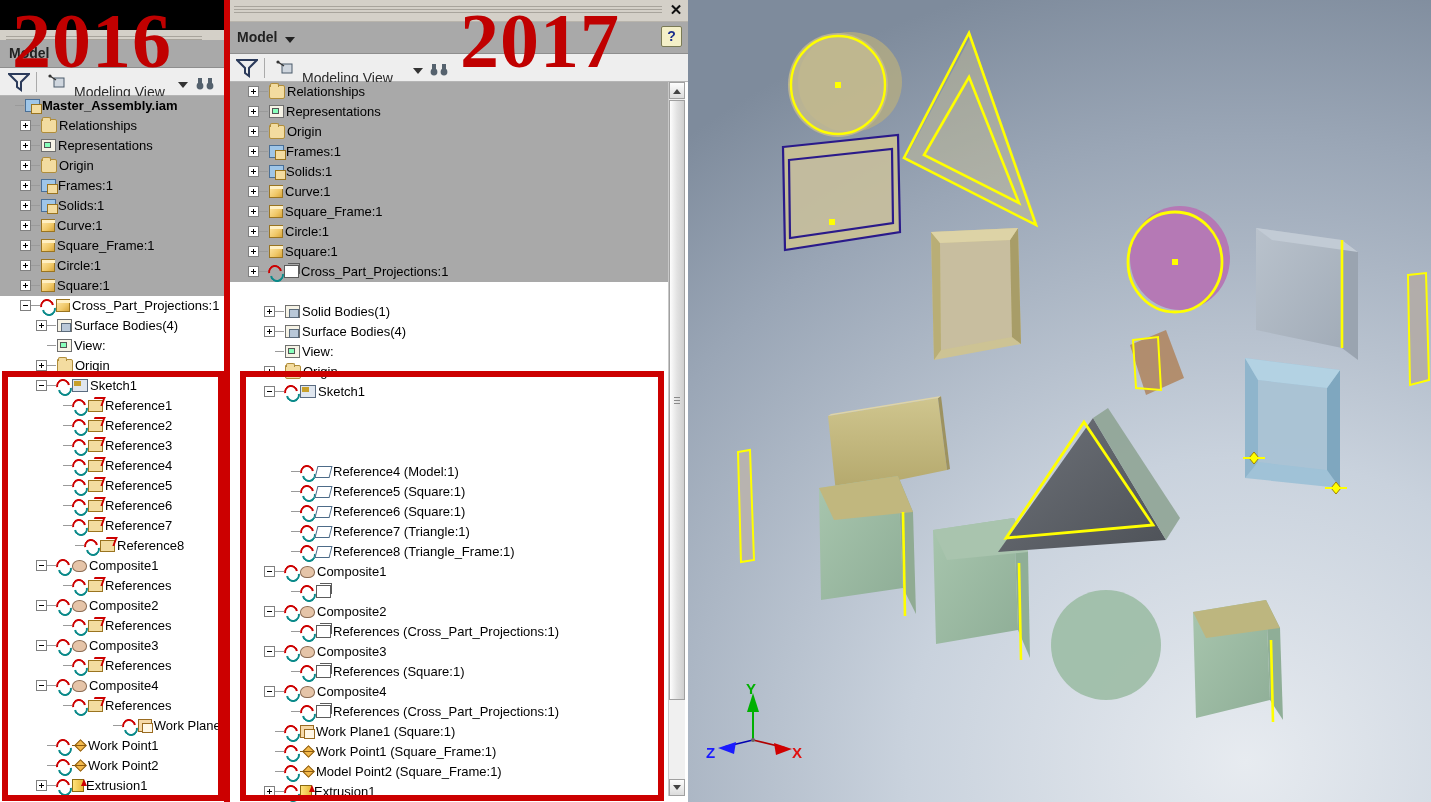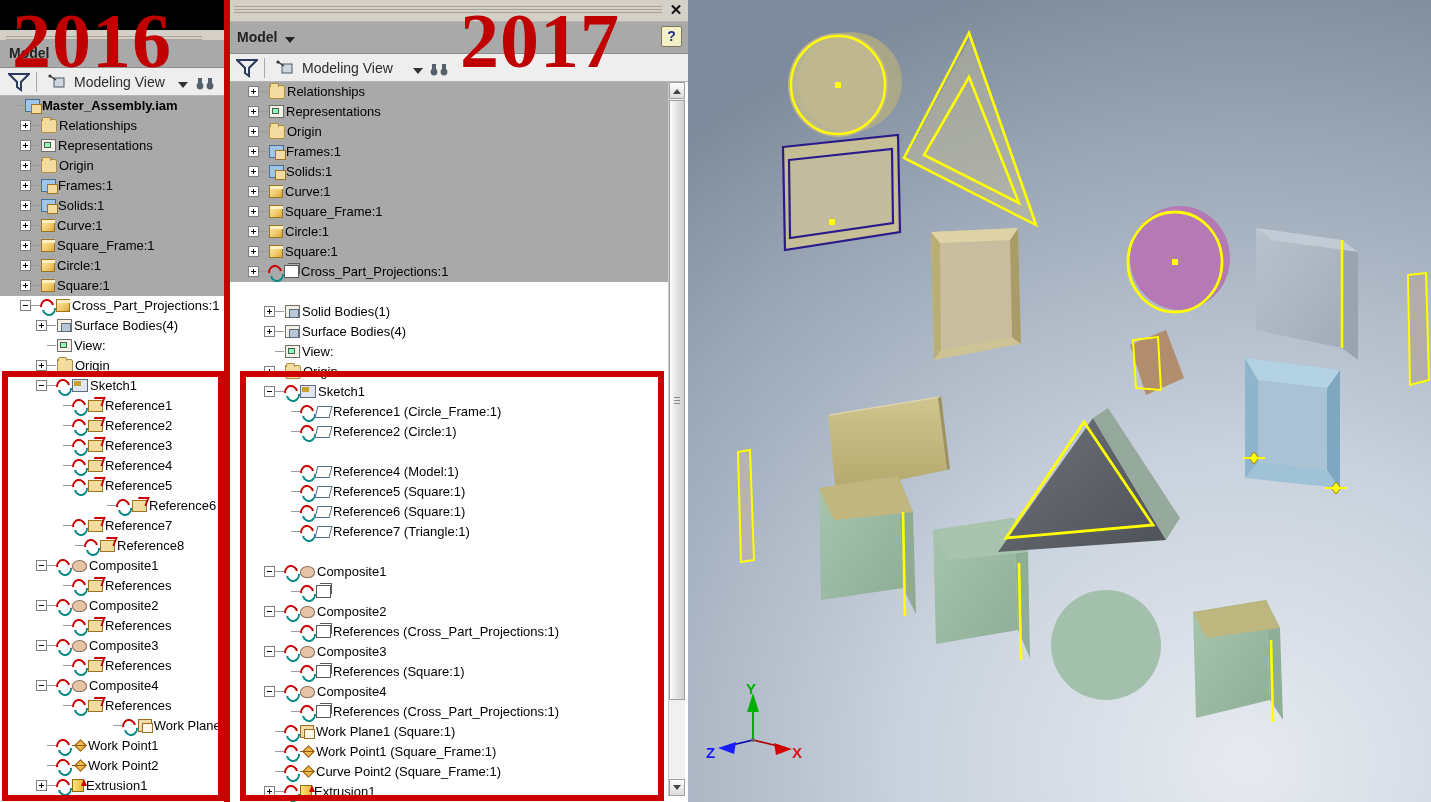--- a/index.html
+++ b/index.html
@@ -19,21 +19,21 @@
      border-bottom:1px solid #8e8e8e; }
   .modelbar .mlabel{ position:absolute; left:9px; top:5px; font-size:14px; font-weight:bold; color:#222; }
   .modelbar .caret{ position:absolute; top:13px; width:0;height:0;
      border-left:5px solid transparent;border-right:5px solid transparent;border-top:6px solid #222; }
   .helpbtn{ position:absolute; right:6px; top:4px; width:21px;height:21px;
      background:#f4f0c8; border:1px solid #7a7a55; border-radius:2px;
      font-size:14px;font-weight:bold;color:#1b2f8c;text-align:center;line-height:19px; cursor:pointer;}
   .filterbar{ height:28px; background:#eeeeee; position:relative;
      border-bottom:1px solid #b5b5b5; }
   .filterbar .sep{ position:absolute; left:36px; top:4px; width:1px; height:20px; background:#aaa; }
-  .fb-text{ position:absolute; left:74px; top:6px; font-size:14px; color:#2b2b2b; }
+  .fb-text{ position:absolute; left:74px; top:16px; font-size:14px; color:#2b2b2b; }
   .fb-caret{ position:absolute; top:14px; width:0;height:0;
      border-left:5px solid transparent;border-right:5px solid transparent;border-top:6px solid #333;}
 
   
   .treearea{ position:absolute; left:0; right:0; bottom:0; background:#ffffff; overflow:hidden; }
   .trow{ position:relative; height:20px; white-space:nowrap; font-size:13px; color:#000;
      line-height:20px; }
   .trow.gray{ background:#a9a9a9; }
   .trow .lbl{ display:inline-block; vertical-align:top; }
   .trow.bold .lbl{ font-weight:bold; }
@@ -320,21 +320,21 @@
         <div class="trow" style="top: 200px; position: absolute; left: 0px; right: 0px;"><span style="display:inline-block;width:20px"></span><span class="pm"></span><span class="dash"></span><span class="upd"></span><span class="ic ic-cube"></span><span class="lbl">Cross_Part_Projections:1</span></div>
         <div class="trow" style="top: 220px; position: absolute; left: 0px; right: 0px;"><span style="display:inline-block;width:36px"></span><span class="pm plus"></span><span class="dash"></span><span class="ic ic-solid"></span><span class="lbl">Surface Bodies(4)</span></div>
         <div class="trow" style="top: 240px; position: absolute; left: 0px; right: 0px;"><span style="display:inline-block;width:36px"></span><span class="nopm"></span><span class="dash"></span><span class="ic ic-rep"></span><span class="lbl">View:</span></div>
         <div class="trow" style="top: 260px; position: absolute; left: 0px; right: 0px;"><span style="display:inline-block;width:36px"></span><span class="pm plus"></span><span class="dash"></span><span class="ic ic-folder"></span><span class="lbl">Origin</span></div>
         <div class="trow" style="top: 280px; position: absolute; left: 0px; right: 0px;"><span style="display:inline-block;width:36px"></span><span class="pm"></span><span class="dash"></span><span class="upd"></span><span class="ic ic-sketch"></span><span class="lbl">Sketch1</span></div>
         <div class="trow" style="top: 300px; position: absolute; left: 0px; right: 0px;"><span style="display:inline-block;width:52px"></span><span class="nopm"></span><span class="dash"></span><span class="upd"></span><span class="ic ic-ref"></span><span class="lbl">Reference1</span></div>
         <div class="trow" style="top: 320px; position: absolute; left: 0px; right: 0px;"><span style="display:inline-block;width:52px"></span><span class="nopm"></span><span class="dash"></span><span class="upd"></span><span class="ic ic-ref"></span><span class="lbl">Reference2</span></div>
         <div class="trow" style="top: 340px; position: absolute; left: 0px; right: 0px;"><span style="display:inline-block;width:52px"></span><span class="nopm"></span><span class="dash"></span><span class="upd"></span><span class="ic ic-ref"></span><span class="lbl">Reference3</span></div>
         <div class="trow" style="top: 360px; position: absolute; left: 0px; right: 0px;"><span style="display:inline-block;width:52px"></span><span class="nopm"></span><span class="dash"></span><span class="upd"></span><span class="ic ic-ref"></span><span class="lbl">Reference4</span></div>
         <div class="trow" style="top: 380px; position: absolute; left: 0px; right: 0px;"><span style="display:inline-block;width:52px"></span><span class="nopm"></span><span class="dash"></span><span class="upd"></span><span class="ic ic-ref"></span><span class="lbl">Reference5</span></div>
-        <div class="trow" style="top: 400px; position: absolute; left: 0px; right: 0px; margin-left: 44px;"><span style="display:inline-block;width:52px"></span><span class="nopm"></span><span class="dash"></span><span class="upd"></span><span class="ic ic-ref"></span><span class="lbl">Reference6</span></div>
+        <div class="trow" style="top: 400px; position: absolute; left: 0px; right: 0px;"><span style="display:inline-block;width:52px"></span><span class="nopm"></span><span class="dash"></span><span class="upd"></span><span class="ic ic-ref"></span><span class="lbl">Reference6</span></div>
         <div class="trow" style="top: 420px; position: absolute; left: 0px; right: 0px;"><span style="display:inline-block;width:52px"></span><span class="nopm"></span><span class="dash"></span><span class="upd"></span><span class="ic ic-ref"></span><span class="lbl">Reference7</span></div>
         <div class="trow" style="top: 440px; position: absolute; left: 12px; right: 0px;"><span style="display:inline-block;width:52px"></span><span class="nopm"></span><span class="dash"></span><span class="upd"></span><span class="ic ic-ref"></span><span class="lbl">Reference8</span></div>
         <div class="trow" style="top: 460px; position: absolute; left: 0px; right: 0px;"><span style="display:inline-block;width:36px"></span><span class="pm"></span><span class="dash"></span><span class="upd"></span><span class="ic ic-brain"></span><span class="lbl">Composite1</span></div>
         <div class="trow" style="top: 480px; position: absolute; left: 0px; right: 0px;"><span style="display:inline-block;width:52px"></span><span class="nopm"></span><span class="dash"></span><span class="upd"></span><span class="ic ic-ref"></span><span class="lbl">References</span></div>
         <div class="trow" style="top: 500px; position: absolute; left: 0px; right: 0px;"><span style="display:inline-block;width:36px"></span><span class="pm"></span><span class="dash"></span><span class="upd"></span><span class="ic ic-brain"></span><span class="lbl">Composite2</span></div>
         <div class="trow" style="top: 520px; position: absolute; left: 0px; right: 0px;"><span style="display:inline-block;width:52px"></span><span class="nopm"></span><span class="dash"></span><span class="upd"></span><span class="ic ic-ref"></span><span class="lbl">References</span></div>
         <div class="trow" style="top: 540px; position: absolute; left: 0px; right: 0px;"><span style="display:inline-block;width:36px"></span><span class="pm"></span><span class="dash"></span><span class="upd"></span><span class="ic ic-brain"></span><span class="lbl">Composite3</span></div>
         <div class="trow" style="top: 560px; position: absolute; left: 0px; right: 0px;"><span style="display:inline-block;width:52px"></span><span class="nopm"></span><span class="dash"></span><span class="upd"></span><span class="ic ic-ref"></span><span class="lbl">References</span></div>
         <div class="trow" style="top: 580px; position: absolute; left: 0px; right: 0px;"><span style="display:inline-block;width:36px"></span><span class="pm"></span><span class="dash"></span><span class="upd"></span><span class="ic ic-brain"></span><span class="lbl">Composite4</span></div>
         <div class="trow" style="top: 600px; position: absolute; left: 0px; right: 0px;"><span style="display:inline-block;width:52px"></span><span class="nopm"></span><span class="dash"></span><span class="upd"></span><span class="ic ic-ref"></span><span class="lbl">References</span></div>
@@ -391,37 +391,36 @@
         <div class="trow gray" style="top: 100px; position: absolute; left: 0px; right: 0px;"><span style="display:inline-block;width:20px"></span><span class="pm plus"></span><span class="dash"></span><span class="ic ic-cube"></span><span class="lbl">Curve:1</span></div>
         <div class="trow gray" style="top: 120px; position: absolute; left: 0px; right: 0px;"><span style="display:inline-block;width:20px"></span><span class="pm plus"></span><span class="dash"></span><span class="ic ic-cube"></span><span class="lbl">Square_Frame:1</span></div>
         <div class="trow gray" style="top: 140px; position: absolute; left: 0px; right: 0px;"><span style="display:inline-block;width:20px"></span><span class="pm plus"></span><span class="dash"></span><span class="ic ic-cube"></span><span class="lbl">Circle:1</span></div>
         <div class="trow gray" style="top: 160px; position: absolute; left: 0px; right: 0px;"><span style="display:inline-block;width:20px"></span><span class="pm plus"></span><span class="dash"></span><span class="ic ic-cube"></span><span class="lbl">Square:1</span></div>
         <div class="trow gray" style="top: 180px; position: absolute; left: 0px; right: 0px;"><span style="display:inline-block;width:20px"></span><span class="pm plus"></span><span class="dash"></span><span class="upd"></span><span class="ic ic-wire"></span><span class="lbl">Cross_Part_Projections:1</span></div>
         <div class="trow" style="top: 220px; position: absolute; left: 0px; right: 0px;"><span style="display:inline-block;width:36px"></span><span class="pm plus"></span><span class="dash"></span><span class="ic ic-solid"></span><span class="lbl">Solid Bodies(1)</span></div>
         <div class="trow" style="top: 240px; position: absolute; left: 0px; right: 0px;"><span style="display:inline-block;width:36px"></span><span class="pm plus"></span><span class="dash"></span><span class="ic ic-solid"></span><span class="lbl">Surface Bodies(4)</span></div>
         <div class="trow" style="top: 260px; position: absolute; left: 0px; right: 0px;"><span style="display:inline-block;width:36px"></span><span class="nopm"></span><span class="dash"></span><span class="ic ic-rep"></span><span class="lbl">View:</span></div>
         <div class="trow" style="top: 280px; position: absolute; left: 0px; right: 0px;"><span style="display:inline-block;width:36px"></span><span class="pm plus"></span><span class="dash"></span><span class="ic ic-folder"></span><span class="lbl">Origin</span></div>
         <div class="trow" style="top: 300px; position: absolute; left: 0px; right: 0px;"><span style="display:inline-block;width:36px"></span><span class="pm"></span><span class="dash"></span><span class="upd"></span><span class="ic ic-sketch"></span><span class="lbl">Sketch1</span></div>
-        <div class="trow" style="top: 320px; position: absolute; left: 0px; right: 0px;"><span style="display:inline-block;width:52px"></span><span class="nopm"></span><span class="dash"></span><span class="upd"></span><span class="ic ic-surf"></span><span class="lbl">Reference1 (Circle_Frame:1)</span></div>
-        <div class="trow" style="top: 340px; position: absolute; left: 0px; right: 0px;"><span style="display:inline-block;width:52px"></span><span class="nopm"></span><span class="dash"></span><span class="upd"></span><span class="ic ic-surf"></span><span class="lbl">Reference2 (Circle:1)</span></div>
         <div class="trow" style="top: 380px; position: absolute; left: 0px; right: 0px;"><span style="display:inline-block;width:52px"></span><span class="nopm"></span><span class="dash"></span><span class="upd"></span><span class="ic ic-surf"></span><span class="lbl">Reference4 (Model:1)</span></div>
         <div class="trow" style="top: 400px; position: absolute; left: 0px; right: 0px;"><span style="display:inline-block;width:52px"></span><span class="nopm"></span><span class="dash"></span><span class="upd"></span><span class="ic ic-surf"></span><span class="lbl">Reference5 (Square:1)</span></div>
         <div class="trow" style="top: 420px; position: absolute; left: 0px; right: 0px;"><span style="display:inline-block;width:52px"></span><span class="nopm"></span><span class="dash"></span><span class="upd"></span><span class="ic ic-surf"></span><span class="lbl">Reference6 (Square:1)</span></div>
         <div class="trow" style="top: 440px; position: absolute; left: 0px; right: 0px;"><span style="display:inline-block;width:52px"></span><span class="nopm"></span><span class="dash"></span><span class="upd"></span><span class="ic ic-surf"></span><span class="lbl">Reference7 (Triangle:1)</span></div>
+        <div class="trow" style="top: 460px; position: absolute; left: 0px; right: 0px;"><span style="display:inline-block;width:52px"></span><span class="nopm"></span><span class="dash"></span><span class="upd"></span><span class="ic ic-surf"></span><span class="lbl">Reference8 (Triangle_Frame:1)</span></div>
         <div class="trow" style="top: 480px; position: absolute; left: 0px; right: 0px;"><span style="display:inline-block;width:36px"></span><span class="pm"></span><span class="dash"></span><span class="upd"></span><span class="ic ic-brain"></span><span class="lbl">Composite1</span></div>
         <div class="trow" style="top: 500px; position: absolute; left: 0px; right: 0px;"><span style="display:inline-block;width:52px"></span><span class="nopm"></span><span class="dash"></span><span class="upd"></span><span class="ic ic-wire"></span></div>
         <div class="trow" style="top: 520px; position: absolute; left: 0px; right: 0px;"><span style="display:inline-block;width:36px"></span><span class="pm"></span><span class="dash"></span><span class="upd"></span><span class="ic ic-brain"></span><span class="lbl">Composite2</span></div>
         <div class="trow" style="top: 540px; position: absolute; left: 0px; right: 0px;"><span style="display:inline-block;width:52px"></span><span class="nopm"></span><span class="dash"></span><span class="upd"></span><span class="ic ic-wire"></span><span class="lbl">References (Cross_Part_Projections:1)</span></div>
         <div class="trow" style="top: 560px; position: absolute; left: 0px; right: 0px;"><span style="display:inline-block;width:36px"></span><span class="pm"></span><span class="dash"></span><span class="upd"></span><span class="ic ic-brain"></span><span class="lbl">Composite3</span></div>
         <div class="trow" style="top: 580px; position: absolute; left: 0px; right: 0px;"><span style="display:inline-block;width:52px"></span><span class="nopm"></span><span class="dash"></span><span class="upd"></span><span class="ic ic-wire"></span><span class="lbl">References (Square:1)</span></div>
         <div class="trow" style="top: 600px; position: absolute; left: 0px; right: 0px;"><span style="display:inline-block;width:36px"></span><span class="pm"></span><span class="dash"></span><span class="upd"></span><span class="ic ic-brain"></span><span class="lbl">Composite4</span></div>
         <div class="trow" style="top: 620px; position: absolute; left: 0px; right: 0px;"><span style="display:inline-block;width:52px"></span><span class="nopm"></span><span class="dash"></span><span class="upd"></span><span class="ic ic-wire"></span><span class="lbl">References (Cross_Part_Projections:1)</span></div>
         <div class="trow" style="top: 640px; position: absolute; left: 0px; right: 0px;"><span style="display:inline-block;width:36px"></span><span class="nopm"></span><span class="dash"></span><span class="upd"></span><span class="ic ic-wp"></span><span class="lbl">Work Plane1 (Square:1)</span></div>
         <div class="trow" style="top: 660px; position: absolute; left: 0px; right: 0px;"><span style="display:inline-block;width:36px"></span><span class="nopm"></span><span class="dash"></span><span class="upd"></span><span class="ic ic-wpt"></span><span class="lbl">Work Point1 (Square_Frame:1)</span></div>
-        <div class="trow" style="top: 680px; position: absolute; left: 0px; right: 0px;"><span style="display:inline-block;width:36px"></span><span class="nopm"></span><span class="dash"></span><span class="upd"></span><span class="ic ic-wpt"></span><span class="lbl">Curve Point2 (Square_Frame:1)</span></div>
+        <div class="trow" style="top: 680px; position: absolute; left: 0px; right: 0px;"><span style="display:inline-block;width:36px"></span><span class="nopm"></span><span class="dash"></span><span class="upd"></span><span class="ic ic-wpt"></span><span class="lbl">Model Point2 (Square_Frame:1)</span></div>
         <div class="trow" style="top: 700px; position: absolute; left: 0px; right: 0px;"><span style="display:inline-block;width:36px"></span><span class="pm plus"></span><span class="dash"></span><span class="upd"></span><span class="ic ic-extr"></span><span class="lbl">Extrusion1</span></div>
       </div>
 
     <div class="vscroll" style="right:3px;top:82px;bottom:6px;">
       <div class="btn">
         <div class="ar" style="margin-top:-2px;border-left:4px solid transparent;border-right:4px solid transparent;border-bottom:5px solid #444;"></div>
       </div>
       <div class="thumb" style="top:18px;height:600px;">
         <div class="grip">
             <i></i>

